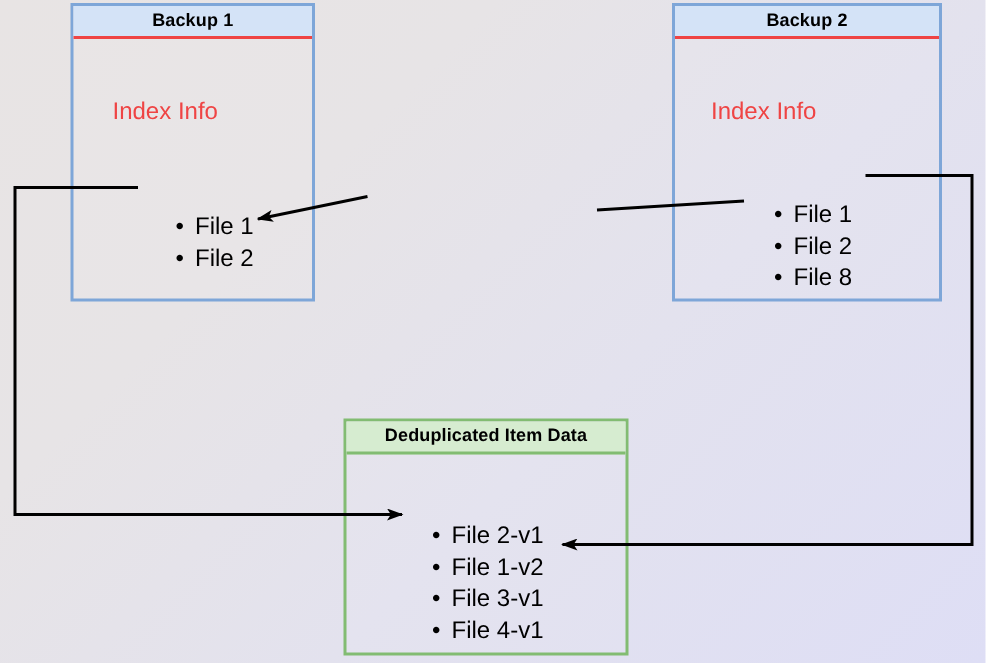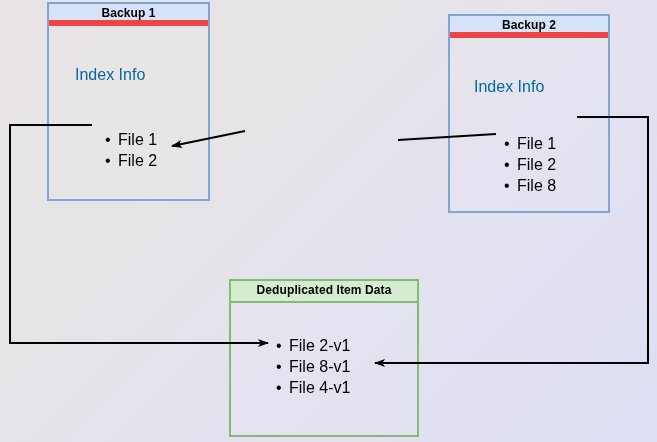--- a/index.html
+++ b/index.html
@@ -36,39 +36,39 @@
     height: 22px;
     line-height: 19px;
     text-align: center;
     font-size: 12px;
     font-weight: bold;
     color: #000000;
     letter-spacing: 0.1px;
   }
   .box-blue > .box-header {
     background: #d4e3f7;
-    border-bottom: 6px solid #ef4444;
+    border-bottom: 2px solid #ef4444;
   }
   .box-green > .box-header {
     background: #d6ecd0;
     border-bottom: 2px solid #82bc72;
   }
   .box-body {
     position: relative;
     height: calc(100% - 22px);
   }
   .index-label {
     position: absolute;
     font-size: 16px;
-    color: #0369a1;
+    color: #ef4444;
     white-space: nowrap;
   }
   ul.file-list {
     position: absolute;
-    margin: 0;
+    margin: 12px;
     padding: 0 0 0 16px;
     list-style: none;
   }
   ul.file-list li {
     font-size: 16px;
     line-height: 21px;
     color: #000;
     white-space: nowrap;
     position: relative;
   }
@@ -106,38 +106,39 @@
     <div class="box-header">Backup 1</div>
     <div class="box-body">
       <div class="index-label" style="left:26px; top:40px;">Index Info</div>
       <ul class="file-list" style="left:53px; top:103px;">
         <li>File 1</li>
         <li>File 2</li>
       </ul>
     </div>
   </div>
 
-  <div class="box box-blue" style="left:448px; top:14px; width:162px; height:199px;">
+  <div class="box box-blue" style="left:448px; top:2px; width:180px; height:199px;">
     <div class="box-header">Backup 2</div>
     <div class="box-body">
       <div class="index-label" style="left:24px; top:40px;">Index Info</div>
       <ul class="file-list" style="left:51px; top:95px;">
         <li>File 1</li>
         <li>File 2</li>
         <li>File 8</li>
       </ul>
     </div>
   </div>
 
   <div class="box box-green" style="left:229px; top:279px; width:190px; height:158px;">
     <div class="box-header">Deduplicated Item Data</div>
     <div class="box-body">
       <ul class="file-list" style="left:42px; top:32px;">
         <li>File 2-v1</li>
-        <li>File 8-v1</li>
+        <li>File 1-v2</li>
+        <li>File 3-v1</li>
         <li>File 4-v1</li>
       </ul>
     </div>
   </div>
 
 
   <svg class="overlay" viewBox="0 0 657 442">
     <defs>
       <marker id="arrowhead" markerWidth="11" markerHeight="8" refX="10" refY="4" orient="auto" markerUnits="userSpaceOnUse">
         <path d="M0,0 L11,4 L0,8 L2.6,4 Z" fill="#000000"></path>

